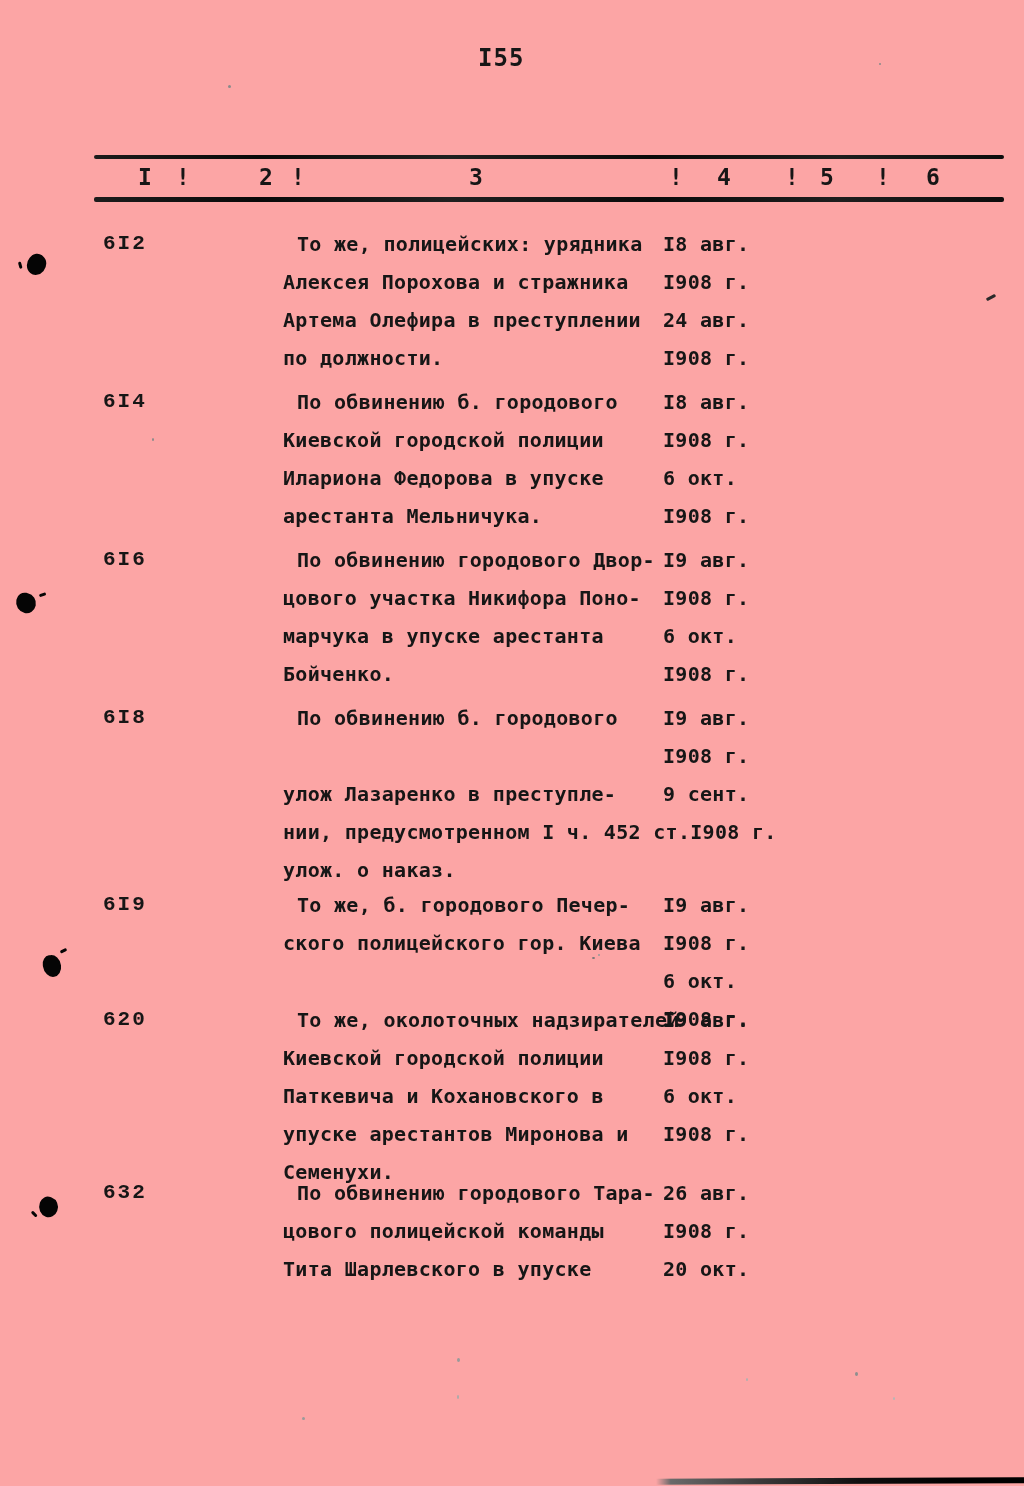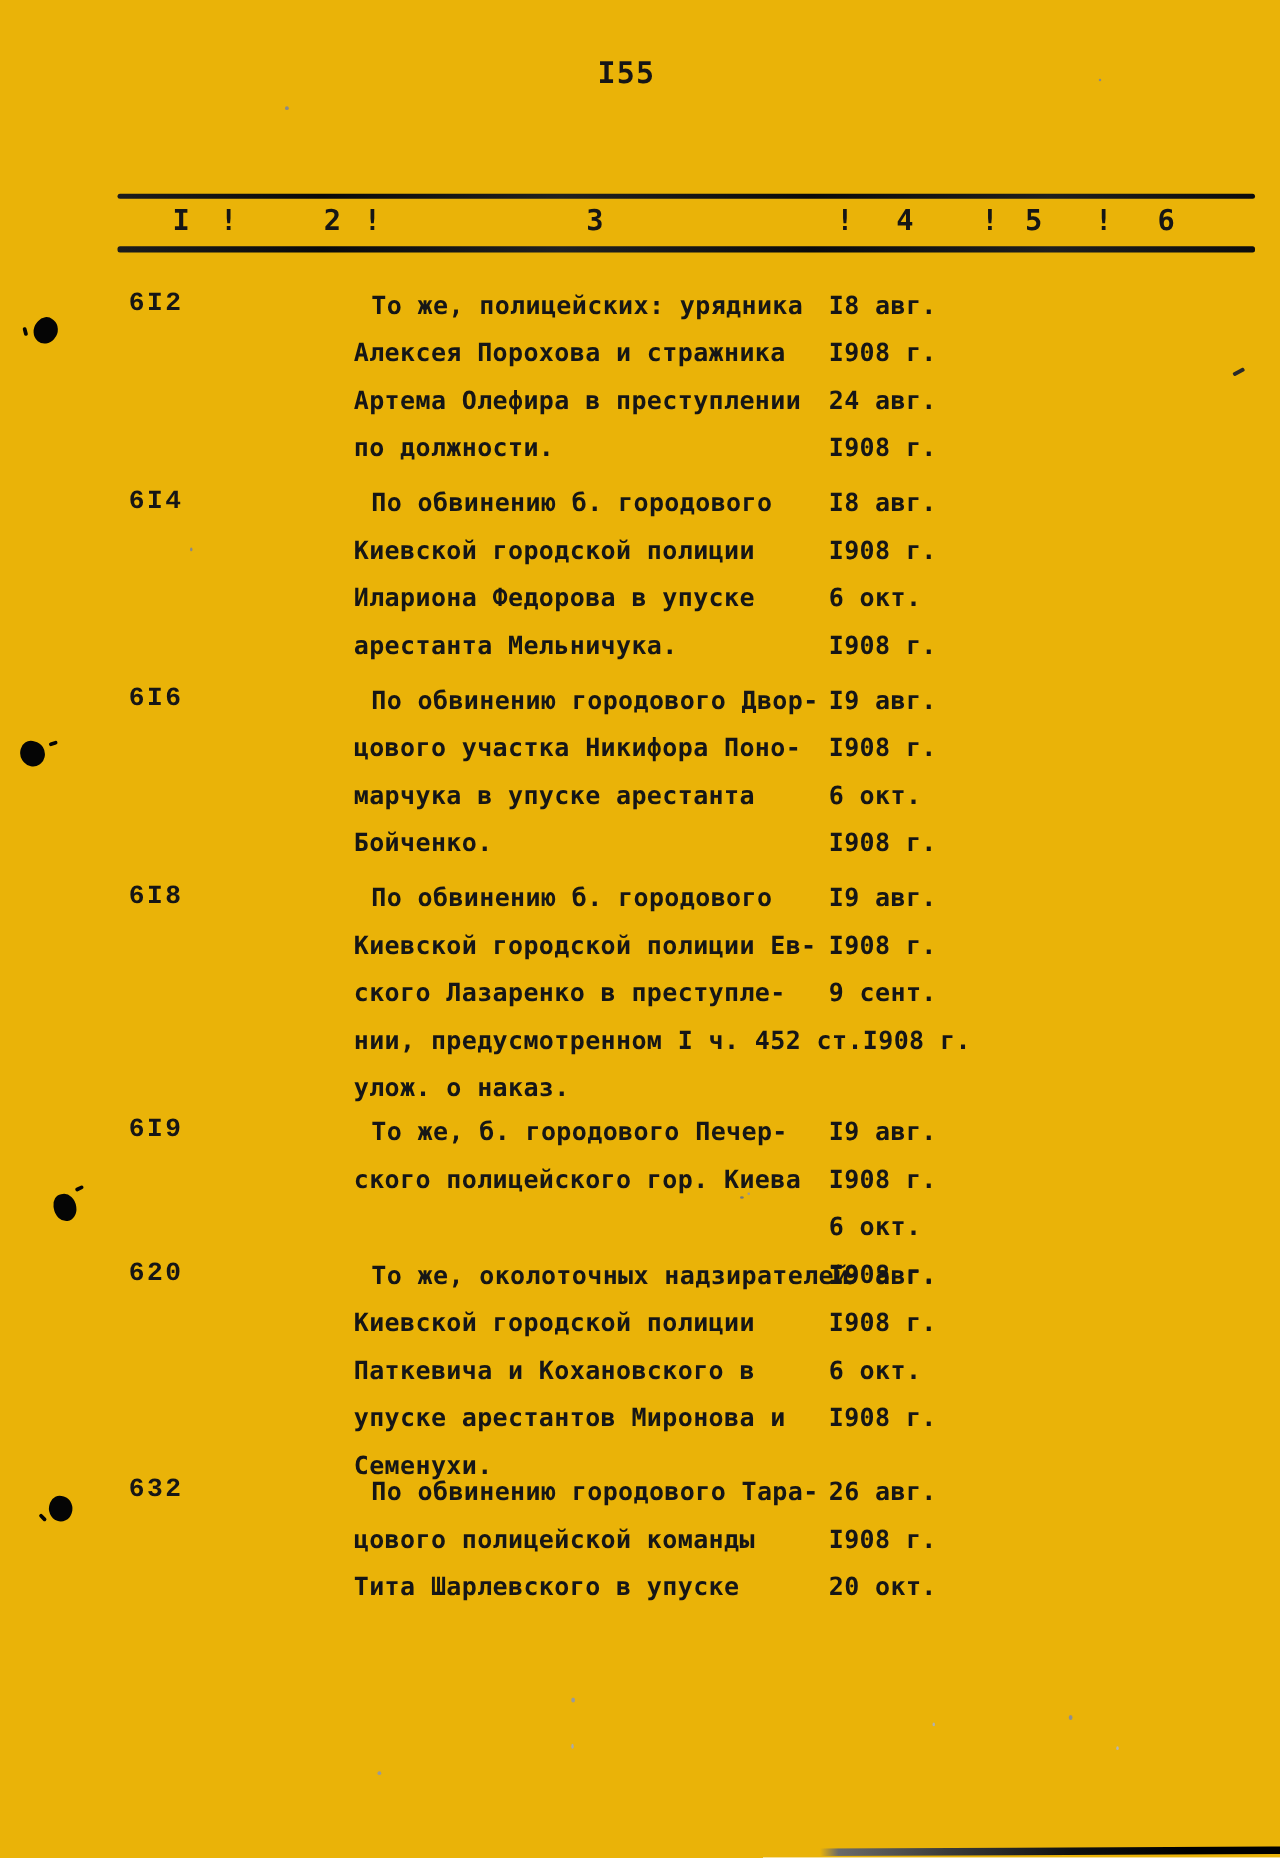--- a/index.html
+++ b/index.html
@@ -4,21 +4,21 @@
 <style>
   html, body {
     margin: 0;
     padding: 0;
     background: #ffffff;
   }
   .page {
     position: relative;
     width: 1024px;
     height: 1486px;
-    background: #eab308;
+    background: #fca5a5;
     overflow: hidden;
     font-family: "DejaVu Sans Mono", "Liberation Mono", monospace;
     font-weight: 700;
     color: #161616;
     -webkit-font-smoothing: antialiased;
   }
   .page-number {
     position: absolute;
     left: 478px;
     top: 44px;
@@ -152,22 +152,22 @@
       <div class="entry" style="top: 548px;">
         <span class="entry-number">6I6</span>
         <div class="row first"><span class="text">По обвинению городового Двор-</span><span class="date abs">I9 авг.</span></div>
         <div class="row"><span class="text">цового участка Никифора Поно-</span><span class="date abs">I908 г.</span></div>
         <div class="row"><span class="text">марчука в упуске арестанта</span><span class="date abs">6 окт.</span></div>
         <div class="row"><span class="text">Бойченко.</span><span class="date abs">I908 г.</span></div>
       </div>
       <div class="entry" style="top: 706px;">
         <span class="entry-number">6I8</span>
         <div class="row first"><span class="text">По обвинению б. городового</span><span class="date abs">I9 авг.</span></div>
-        <div class="row"><span class="text">Киевской городской полиции Ев-</span><span class="date abs">I908 г.</span></div>
-        <div class="row"><span class="text">ского Лазаренко в преступле-</span><span class="date abs">9 сент.</span></div>
+        <div class="row"><span class="date abs">I908 г.</span></div>
+        <div class="row"><span class="text">улож Лазаренко в преступле-</span><span class="date abs">9 сент.</span></div>
         <div class="row"><span class="text">нии, предусмотренном I ч. 452 ст.</span><span class="date inline">I908 г.</span></div>
         <div class="row"><span class="text">улож. о наказ.</span></div>
       </div>
       <div class="entry" style="top: 893px;">
         <span class="entry-number">6I9</span>
         <div class="row first"><span class="text">То же, б. городового Печер-</span><span class="date abs">I9 авг.</span></div>
         <div class="row"><span class="text">ского полицейского гор. Киева</span><span class="date abs">I908 г.</span></div>
         <div class="row"><span class="date abs">6 окт.</span></div>
         <div class="row"><span class="text"></span><span class="date abs">I908 г.</span></div>
       </div>

